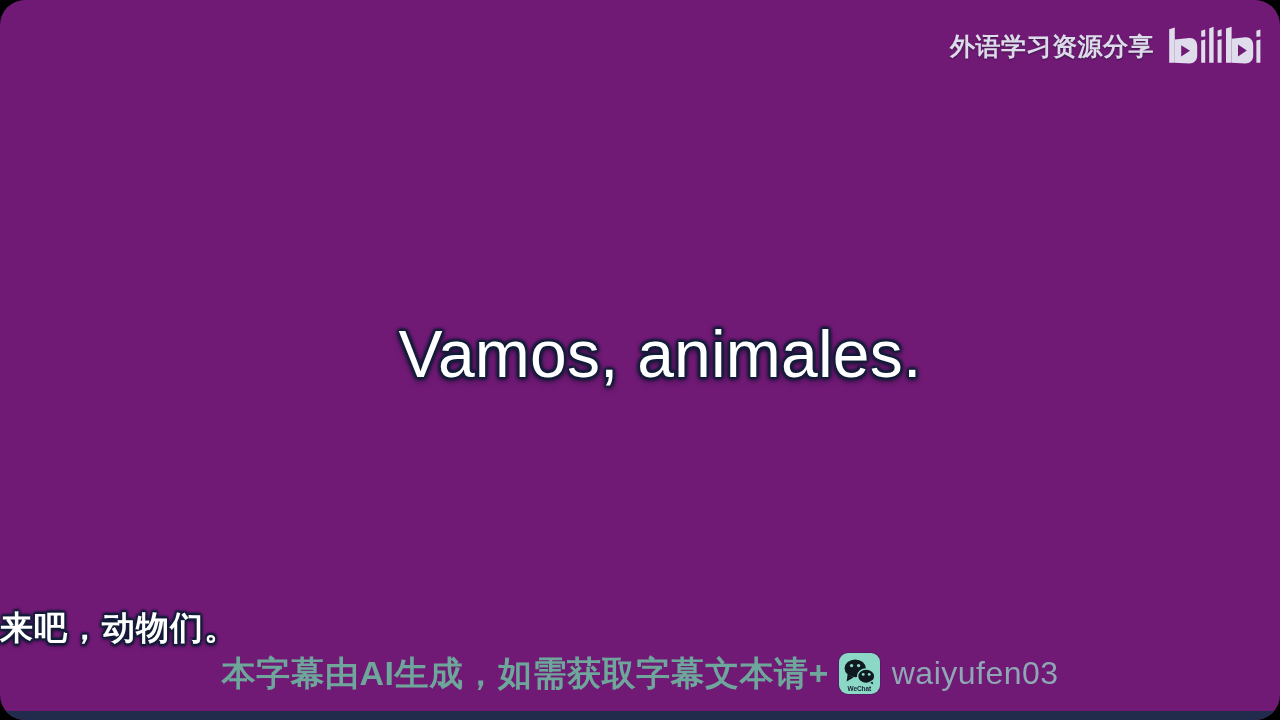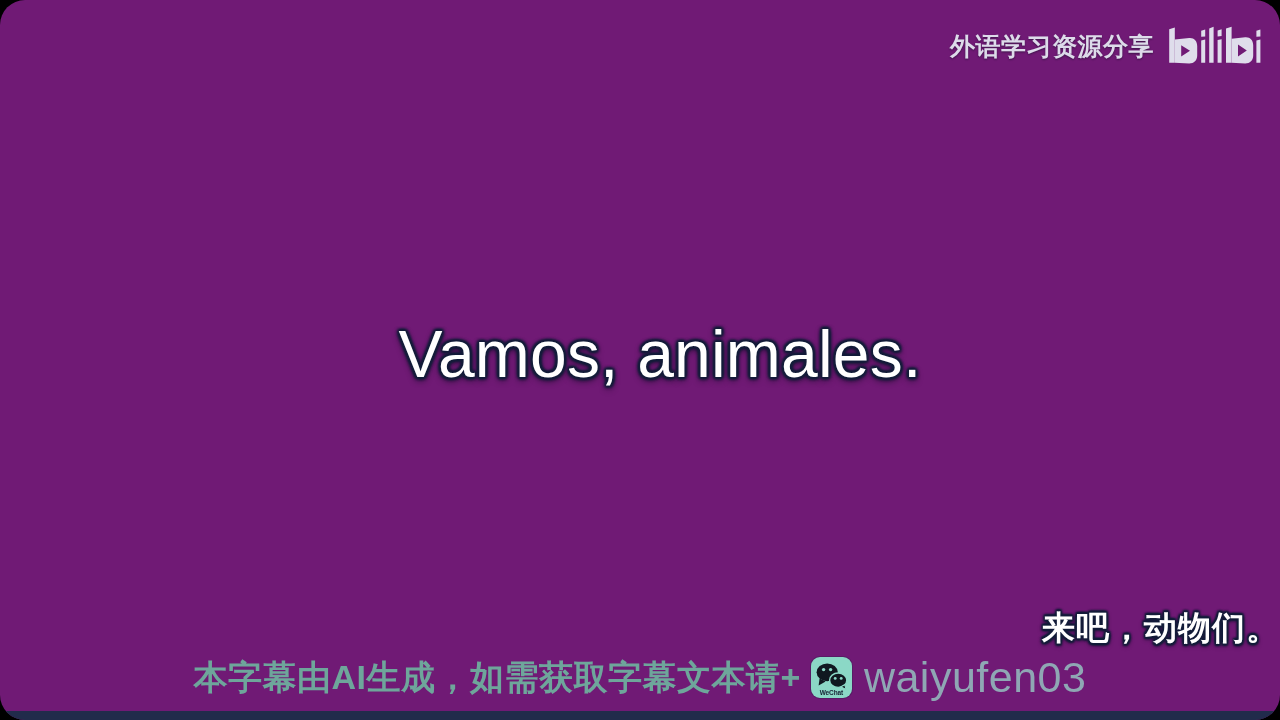--- a/index.html
+++ b/index.html
@@ -68,21 +68,21 @@
        0 3px 7px rgba(8,12,28,0.85);
     padding-left: 40px;
   }
 
   
   #translated-subtitle {
     position: absolute;
     left: 0;
     right: 0;
     top: 608px;
-    text-align: right;
+    text-align: left;
     font-size: 33px;
     font-weight: 700;
     color: #FFFFFF;
     line-height: 1.2;
     letter-spacing: 1px;
     white-space: nowrap;
     text-shadow:
        1.6px 0 1.6px #141d3a,
       -1.6px 0 1.6px #141d3a,
        0 1.6px 1.6px #141d3a,
@@ -134,21 +134,21 @@
     left: 0; right: 0;
     bottom: 2px;
     text-align: center;
     font-size: 6.5px;
     font-weight: 700;
     color: #152233;
     letter-spacing: -0.1px;
     line-height: 1;
   }
   #wechat-handle {
-    font-size: 43px;
+    font-size: 32px;
     font-weight: 400;
     color: #8FA7B4;
     letter-spacing: 0.5px;
     line-height: 1.15;
   }
 
   
   #bottom-band {
     position: absolute;
     left: 0;

